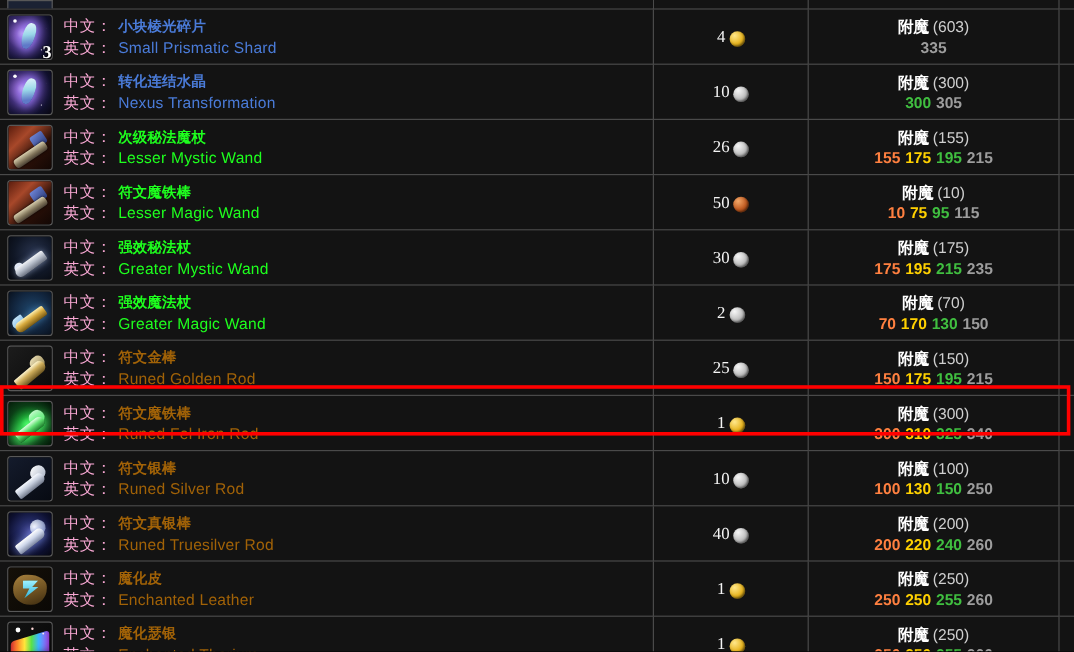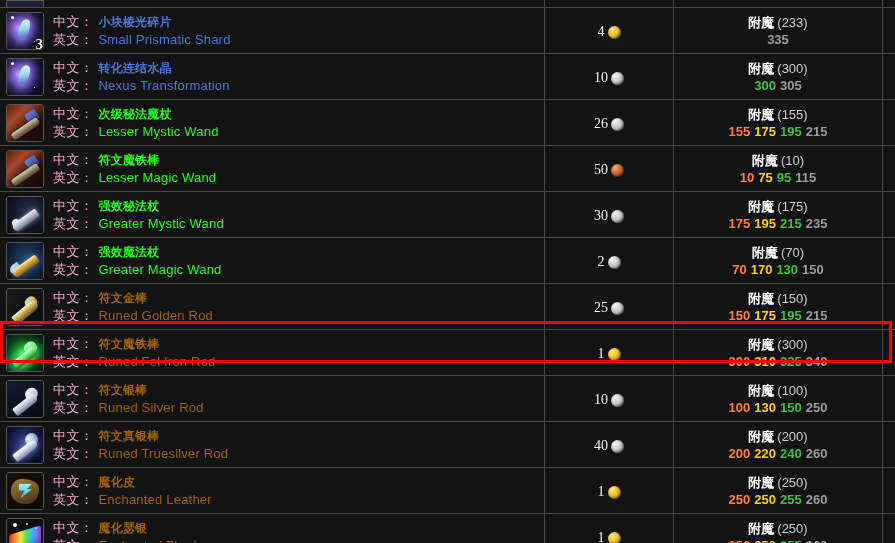--- a/index.html
+++ b/index.html
@@ -198,21 +198,21 @@
                 <div class="nline"><span class="nlabel">英文：</span><span class="nval en">Small Prismatic Shard</span></div>
               </div>
             </div>
           </td>
           <td class="c-qty"><span class="qty">
               <span>4</span>
               <span class="coin gold"></span>
             </span></td>
           <td class="c-skill">
             <div class="skillwrap">
-              <div class="sk1"><span class="sk-prof">附魔</span><span class="sk-lvl">(233)</span></div>
+              <div class="sk1"><span class="sk-prof">附魔</span><span class="sk-lvl">(603)</span></div>
               <div class="sk2"><span class="s-gray">335</span></div>
             </div>
           </td>
           <td class="c-end"></td>
         </tr>
         <tr>
           <td class="c-item">
             <div class="rowbox">
               <div class="icon">
                 <i class="art-shard"></i>

